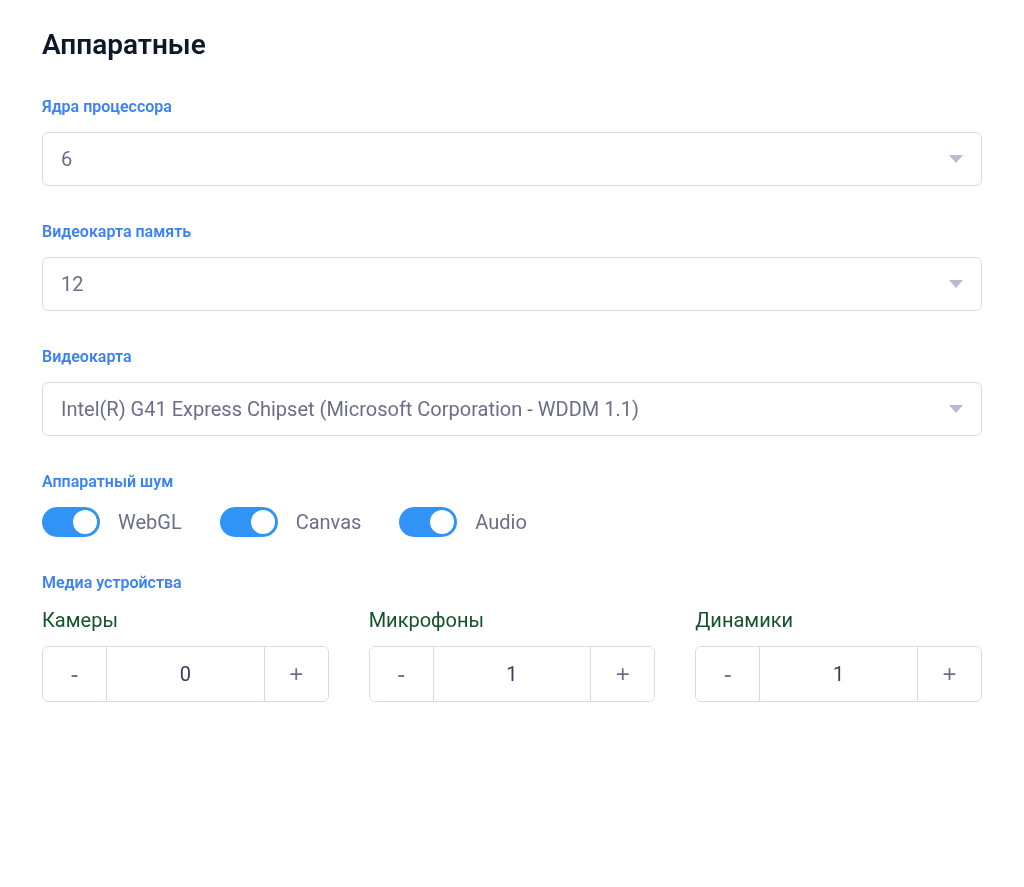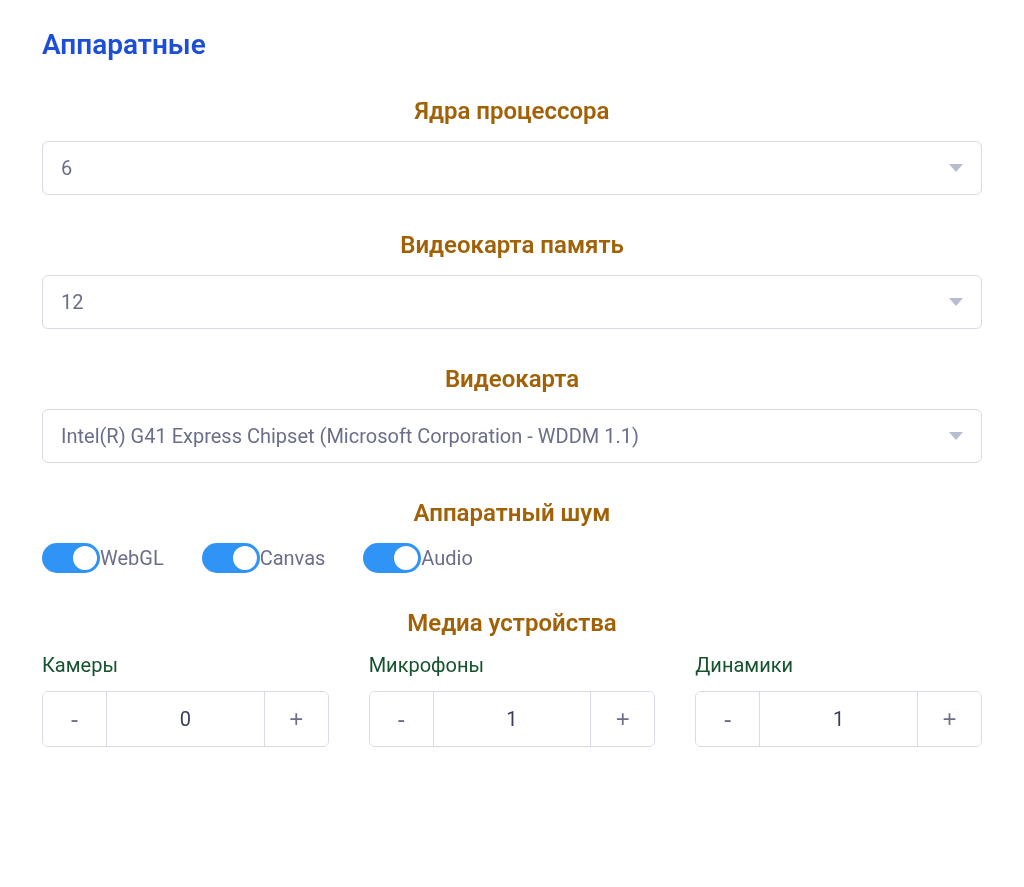--- a/index.html
+++ b/index.html
@@ -6,33 +6,32 @@
     body {
       font-family: -apple-system, BlinkMacSystemFont, "Segoe UI", Roboto, sans-serif;
       background: #ffffff;
       padding: 28px 42px;
       color: #3a3d5c;
       width: 1024px;
     }
     .section-title {
       font-size: 28px;
       font-weight: 600;
-      color: #1d4ed8;
+      color: #0f172a;
       margin-bottom: 36px;
     }
     .field-group {
       margin-bottom: 36px;
     }
     .field-label {
-      font-size: 24px;
+      font-size: 16px;
       font-weight: 600;
-      color: #a16207;
+      color: #3b82f6;
       margin-bottom: 16px;
       display: block;
-      text-align: center;
     }
     .subfield-label {
       font-size: 20px;
       font-weight: 400;
       color: #14532d;
       margin-bottom: 14px;
       display: block;
     }
     .select-box {
       display: flex;
@@ -56,21 +55,21 @@
       border-top: 8px solid #b8bccf;
     }
     .toggle-row {
       display: flex;
       gap: 38px;
       align-items: center;
     }
     .toggle-item {
       display: flex;
       align-items: center;
-      gap: 0;
+      gap: 18px;
     }
     .toggle {
       width: 58px;
       height: 30px;
       border-radius: 30px;
       background: #2f94f5;
       position: relative;
       cursor: pointer;
     }
     .toggle-knob {

